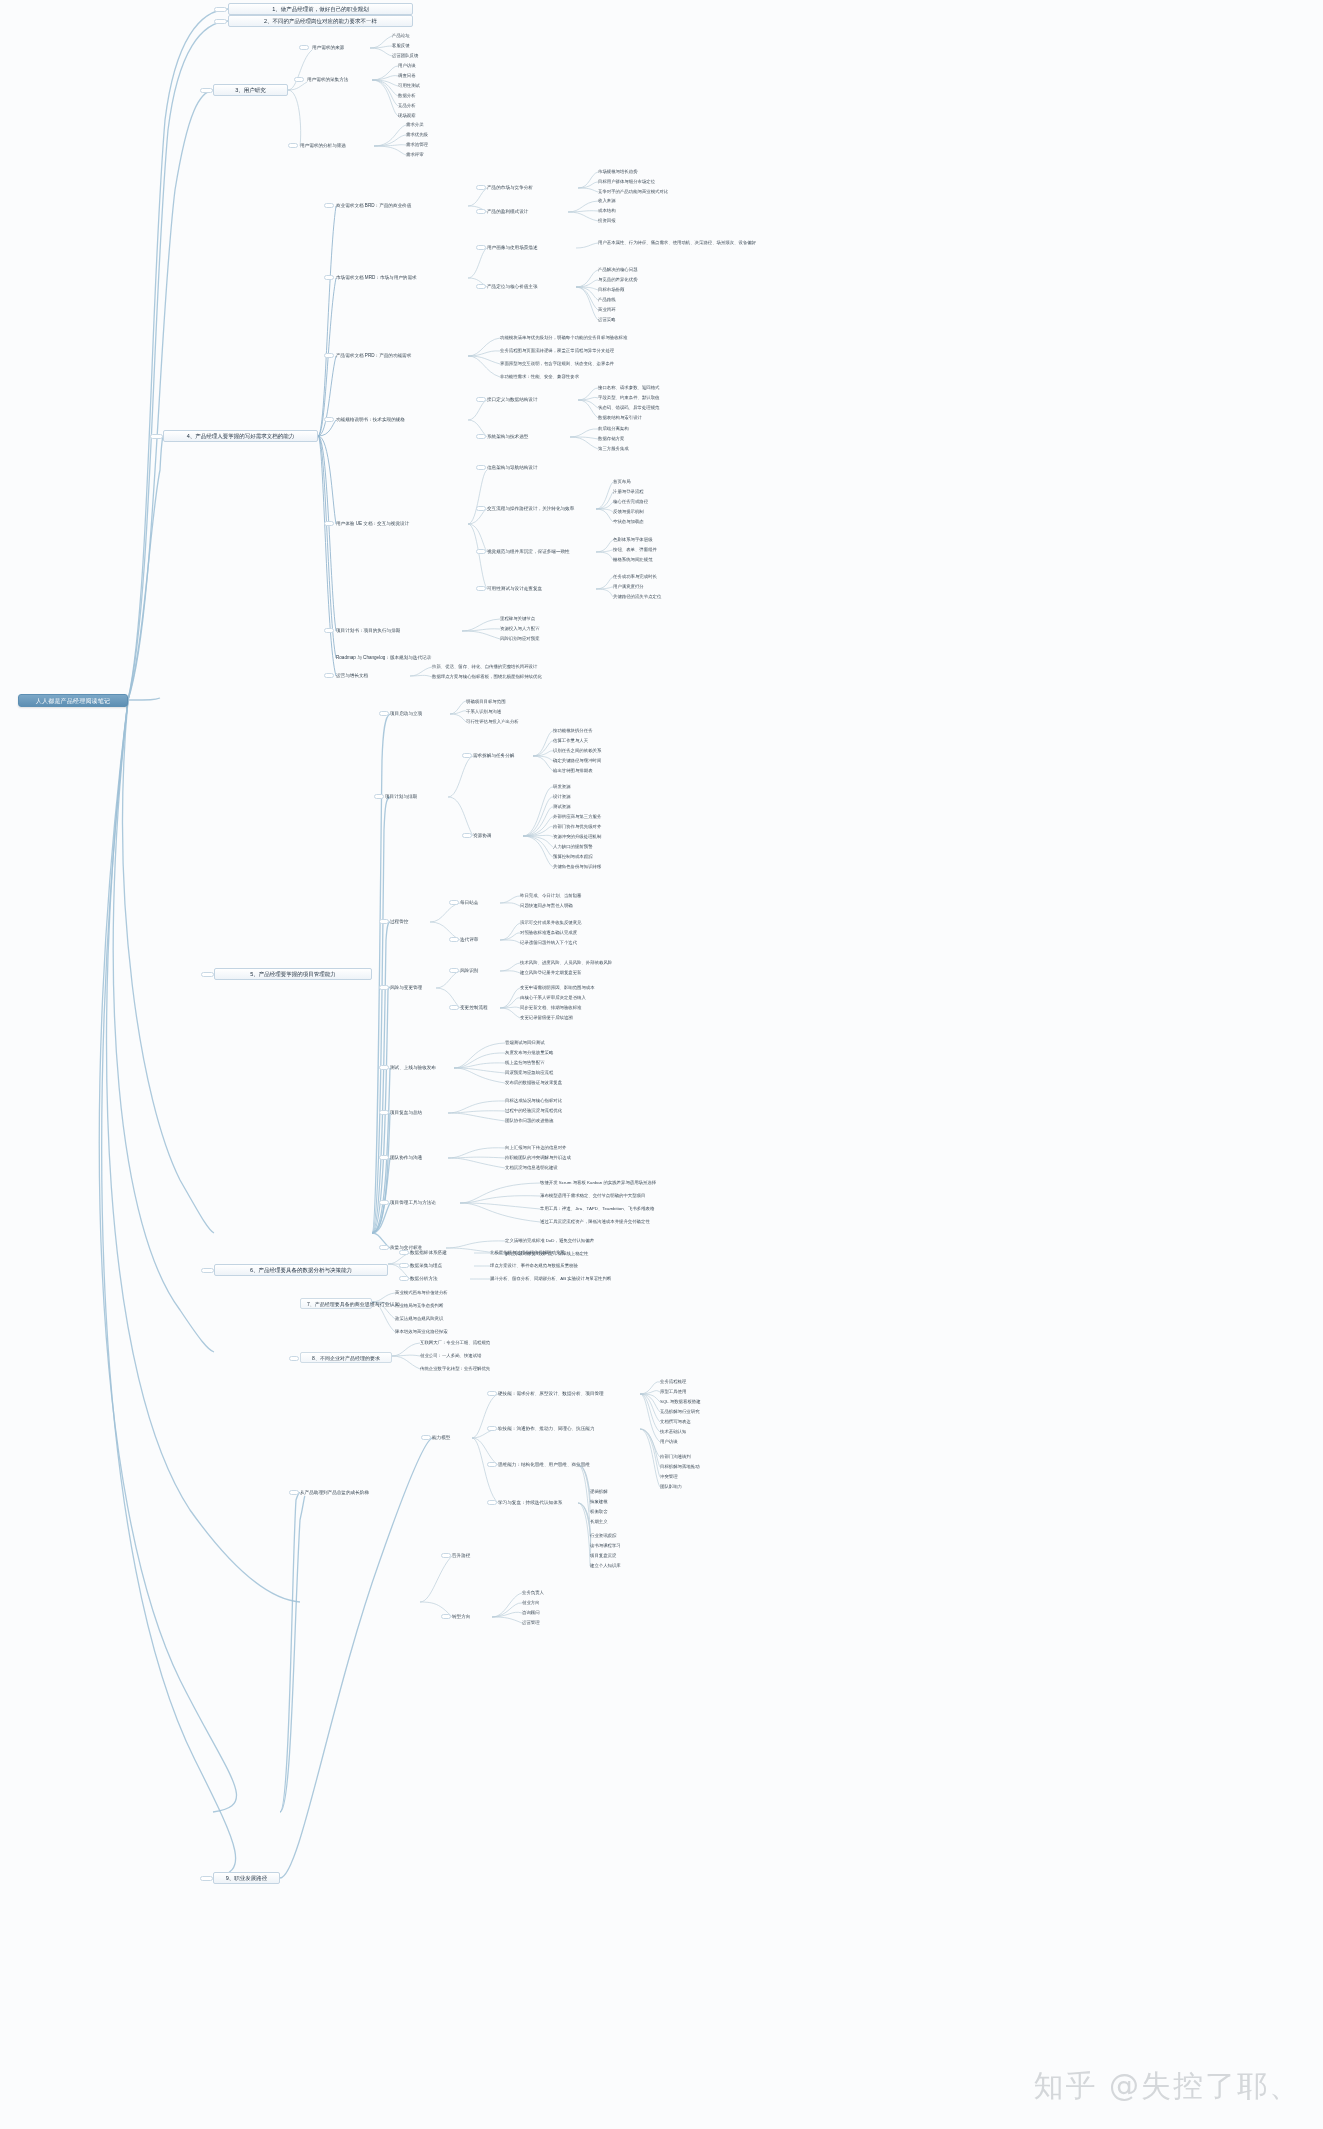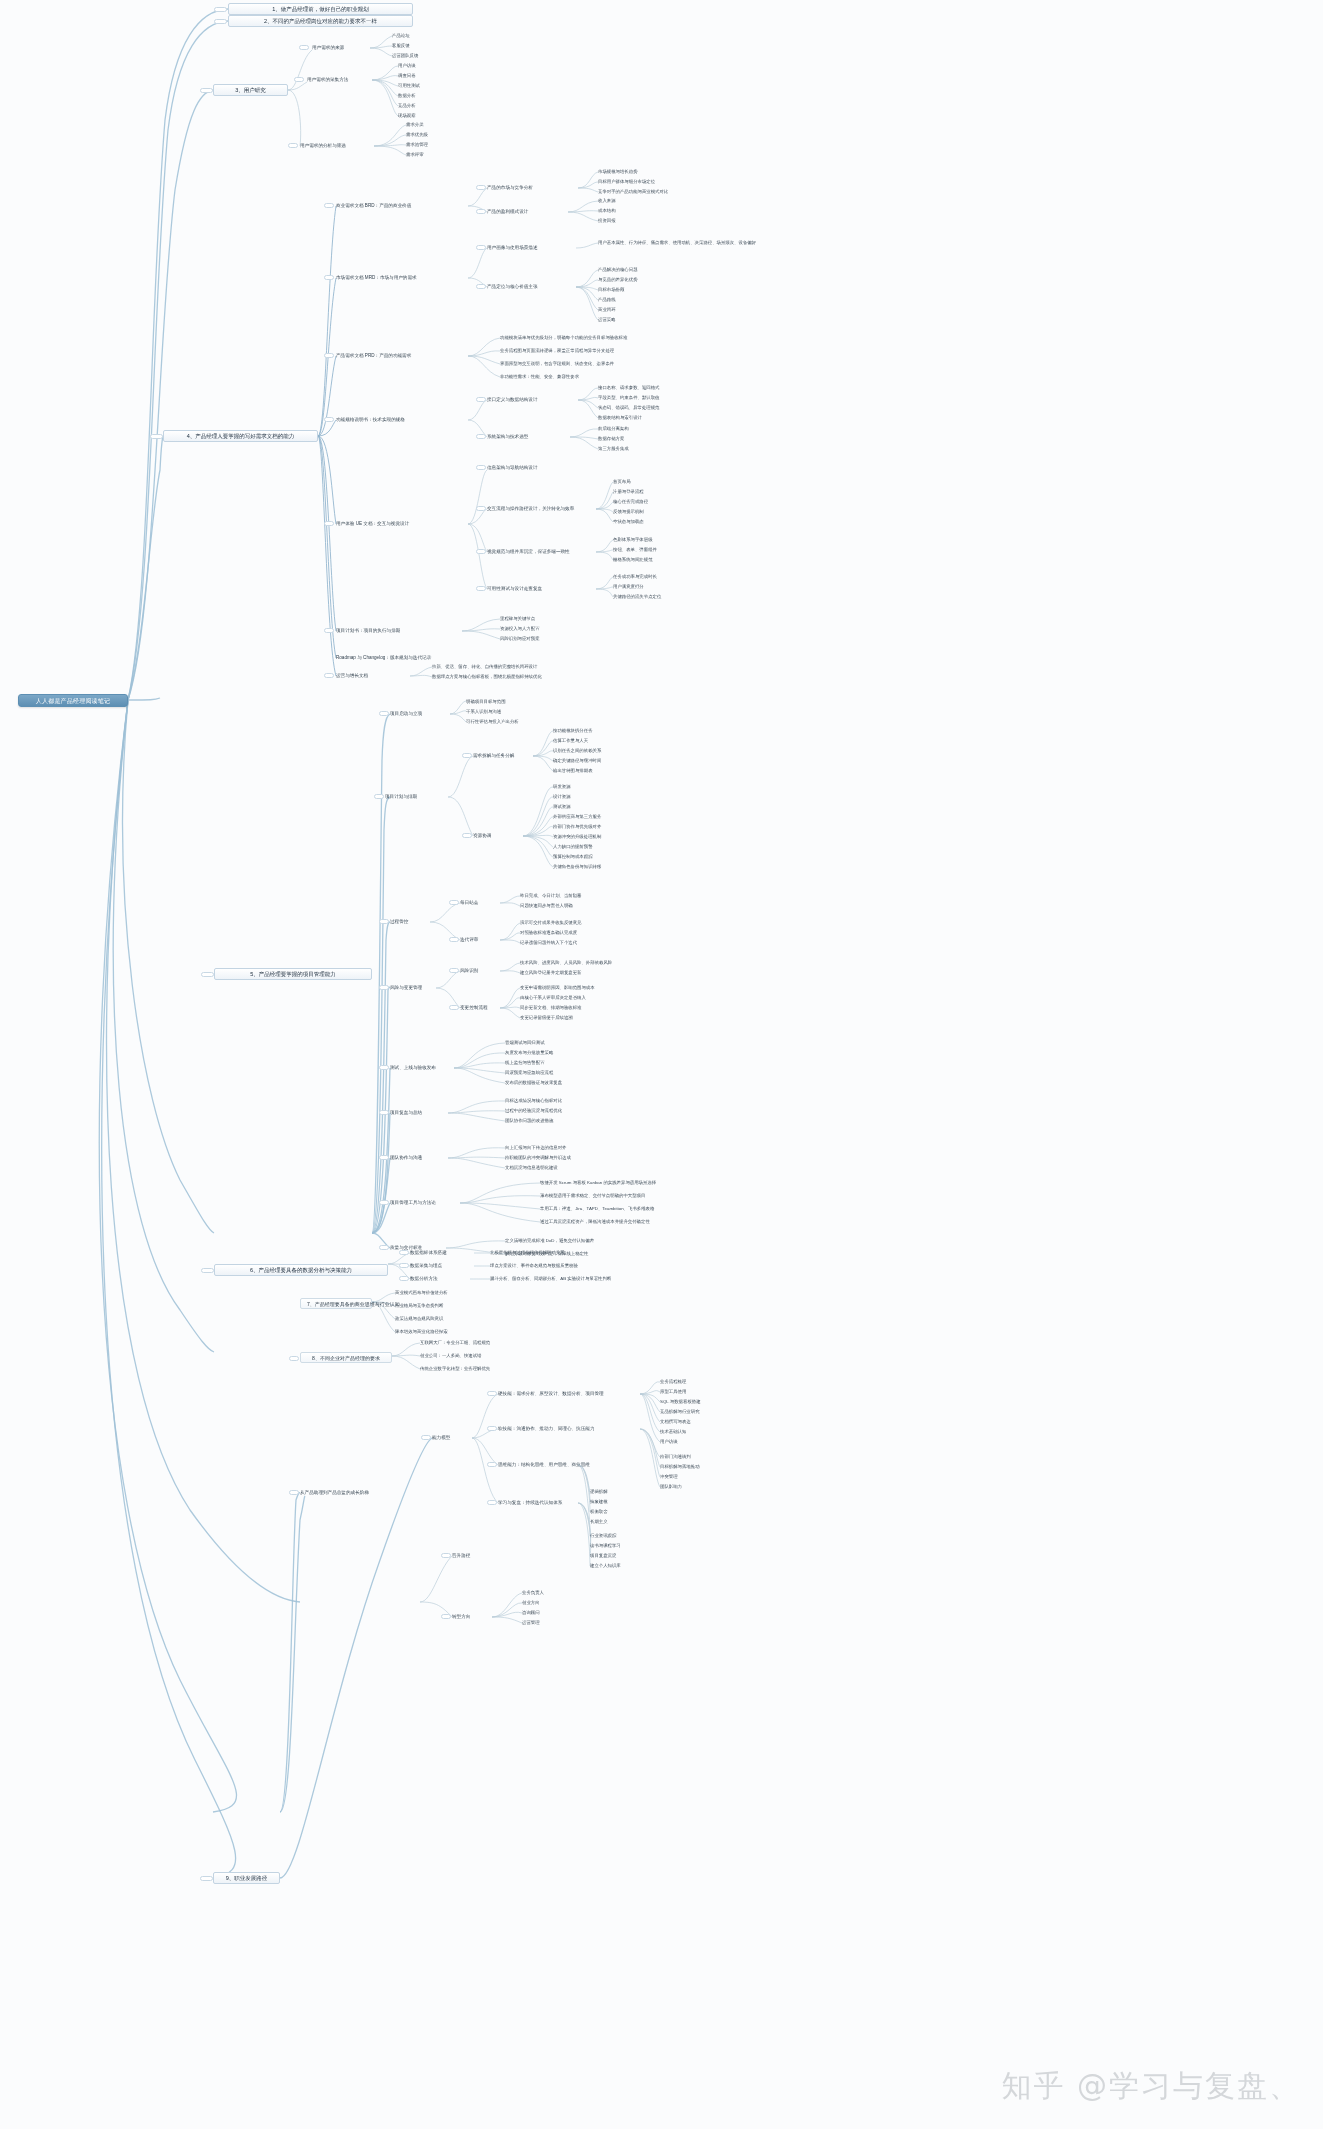--- a/index.html
+++ b/index.html
@@ -568,14 +568,14 @@
   <div class="node lvl3" style="left:452px;top:1552px;">晋升路径</div>
   <div class="pill sm" style="left:441px;top:1553px;"></div>
   <div class="node lvl3" style="left:452px;top:1613px;">转型方向</div>
   <div class="pill sm" style="left:441px;top:1614px;"></div>
 
   <div class="node leaf" style="left:522px;top:1589px;">业务负责人</div>
   <div class="node leaf" style="left:522px;top:1599px;">创业方向</div>
   <div class="node leaf" style="left:522px;top:1609px;">咨询顾问</div>
   <div class="node leaf" style="left:522px;top:1619px;">运营管理</div>
 
-  <div id="watermark">知乎 @学习与复盘、</div>
+  <div id="watermark">知乎 @失控了耶、</div>
 </div>
 
 </body></html>

